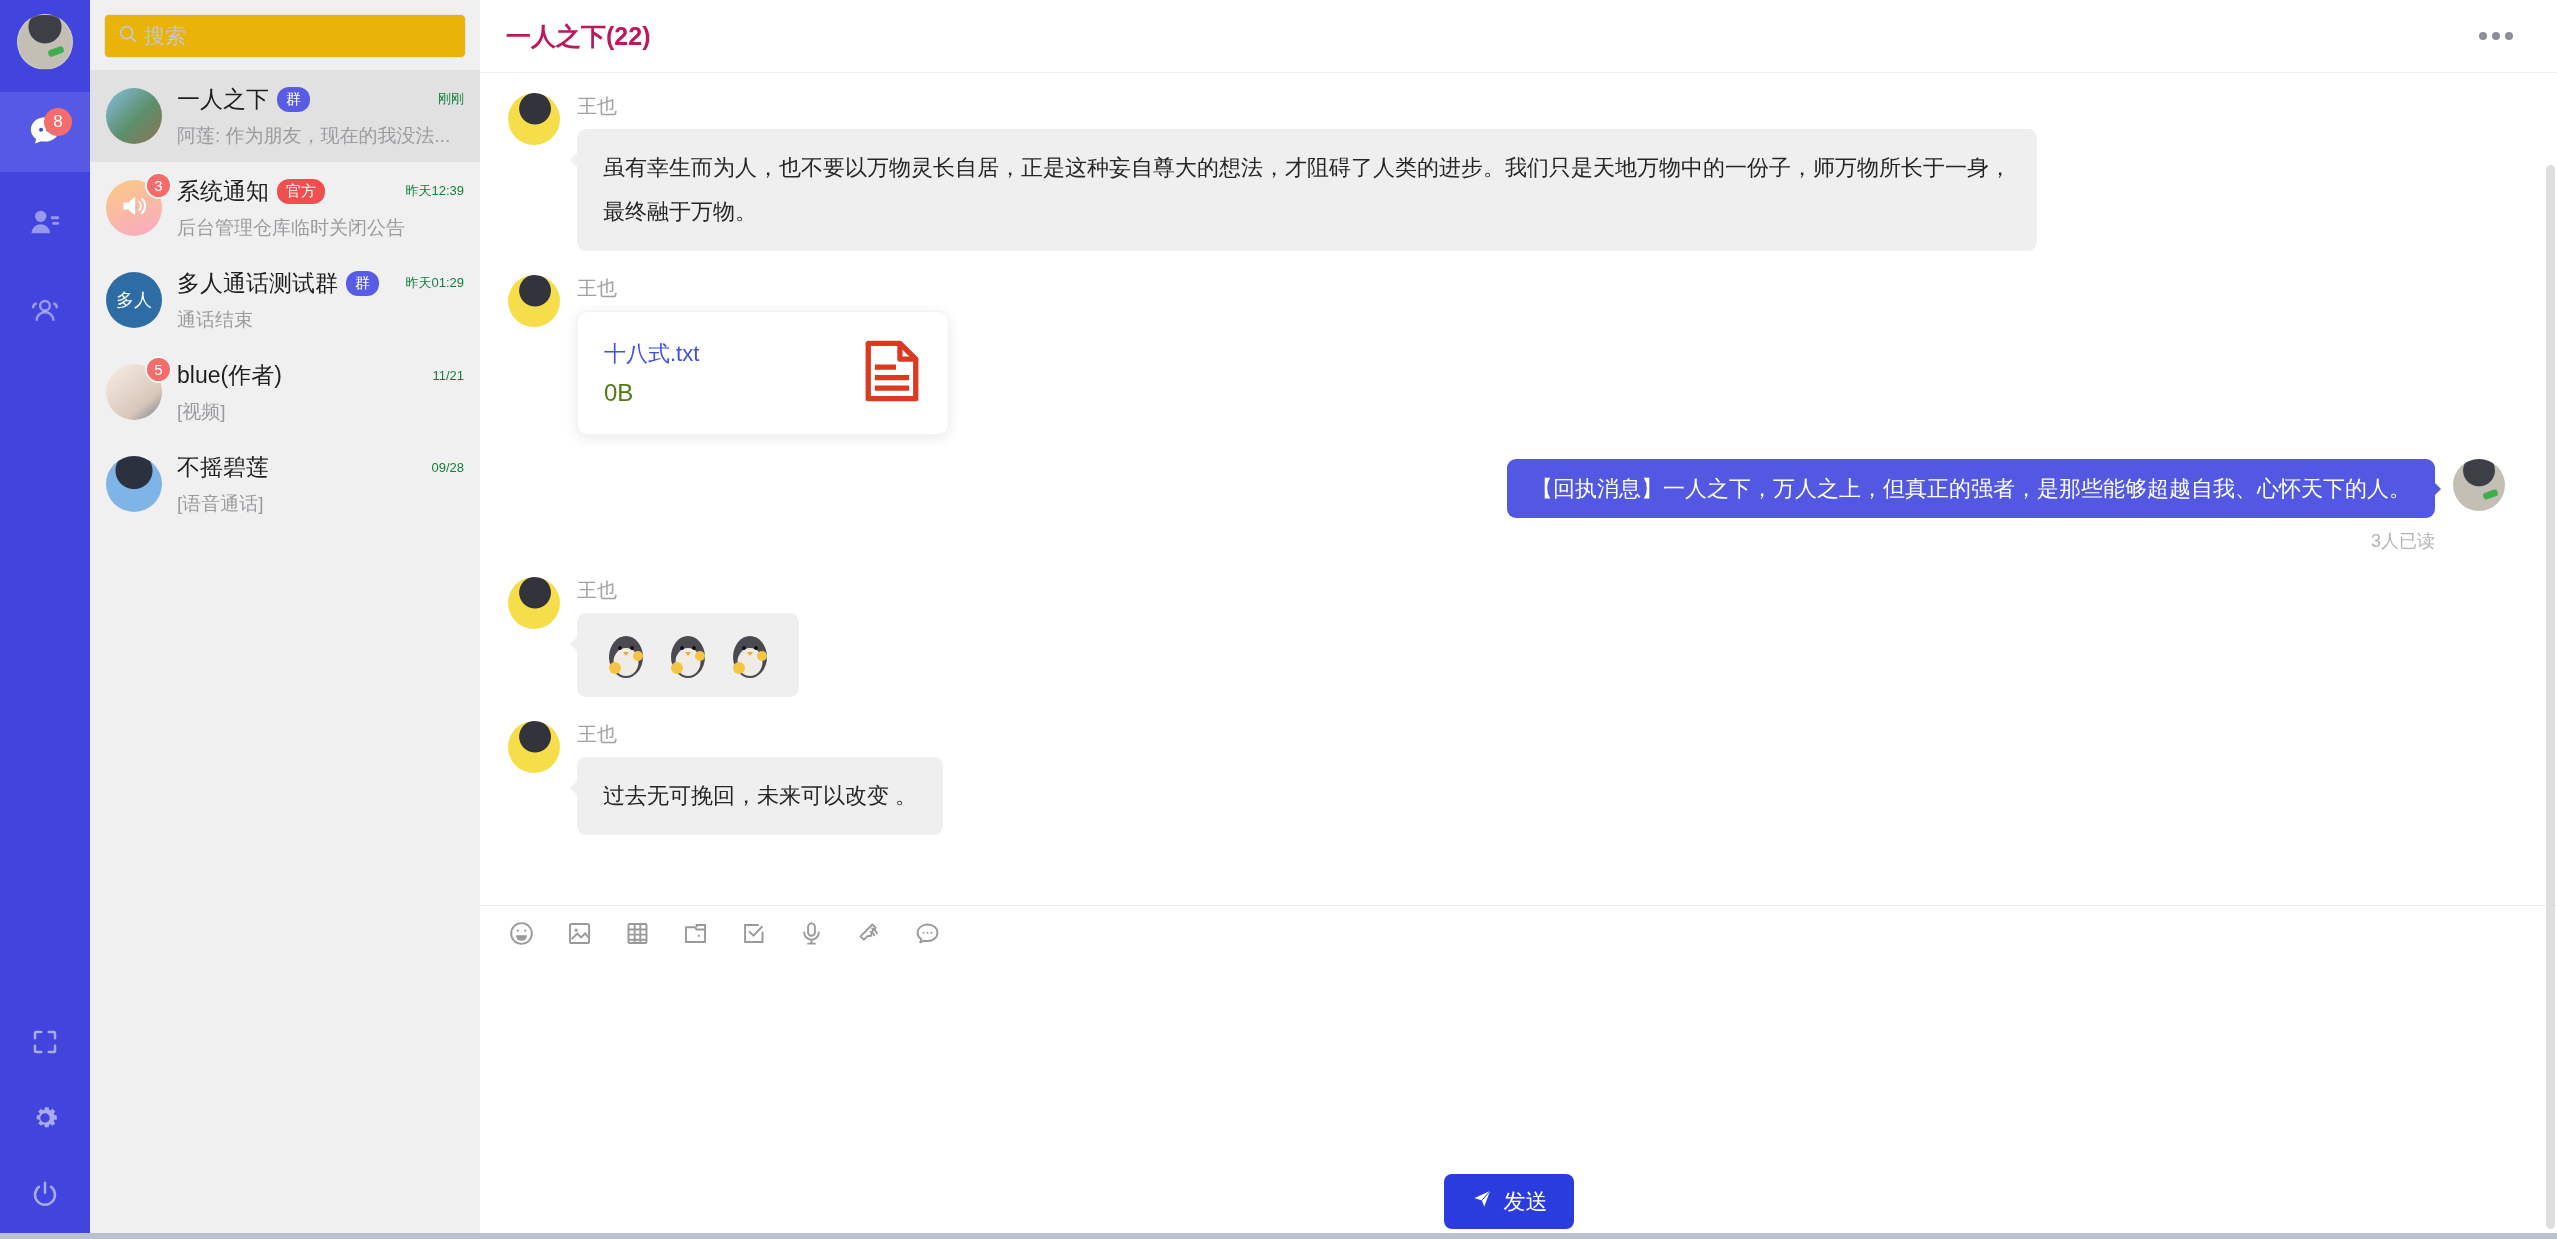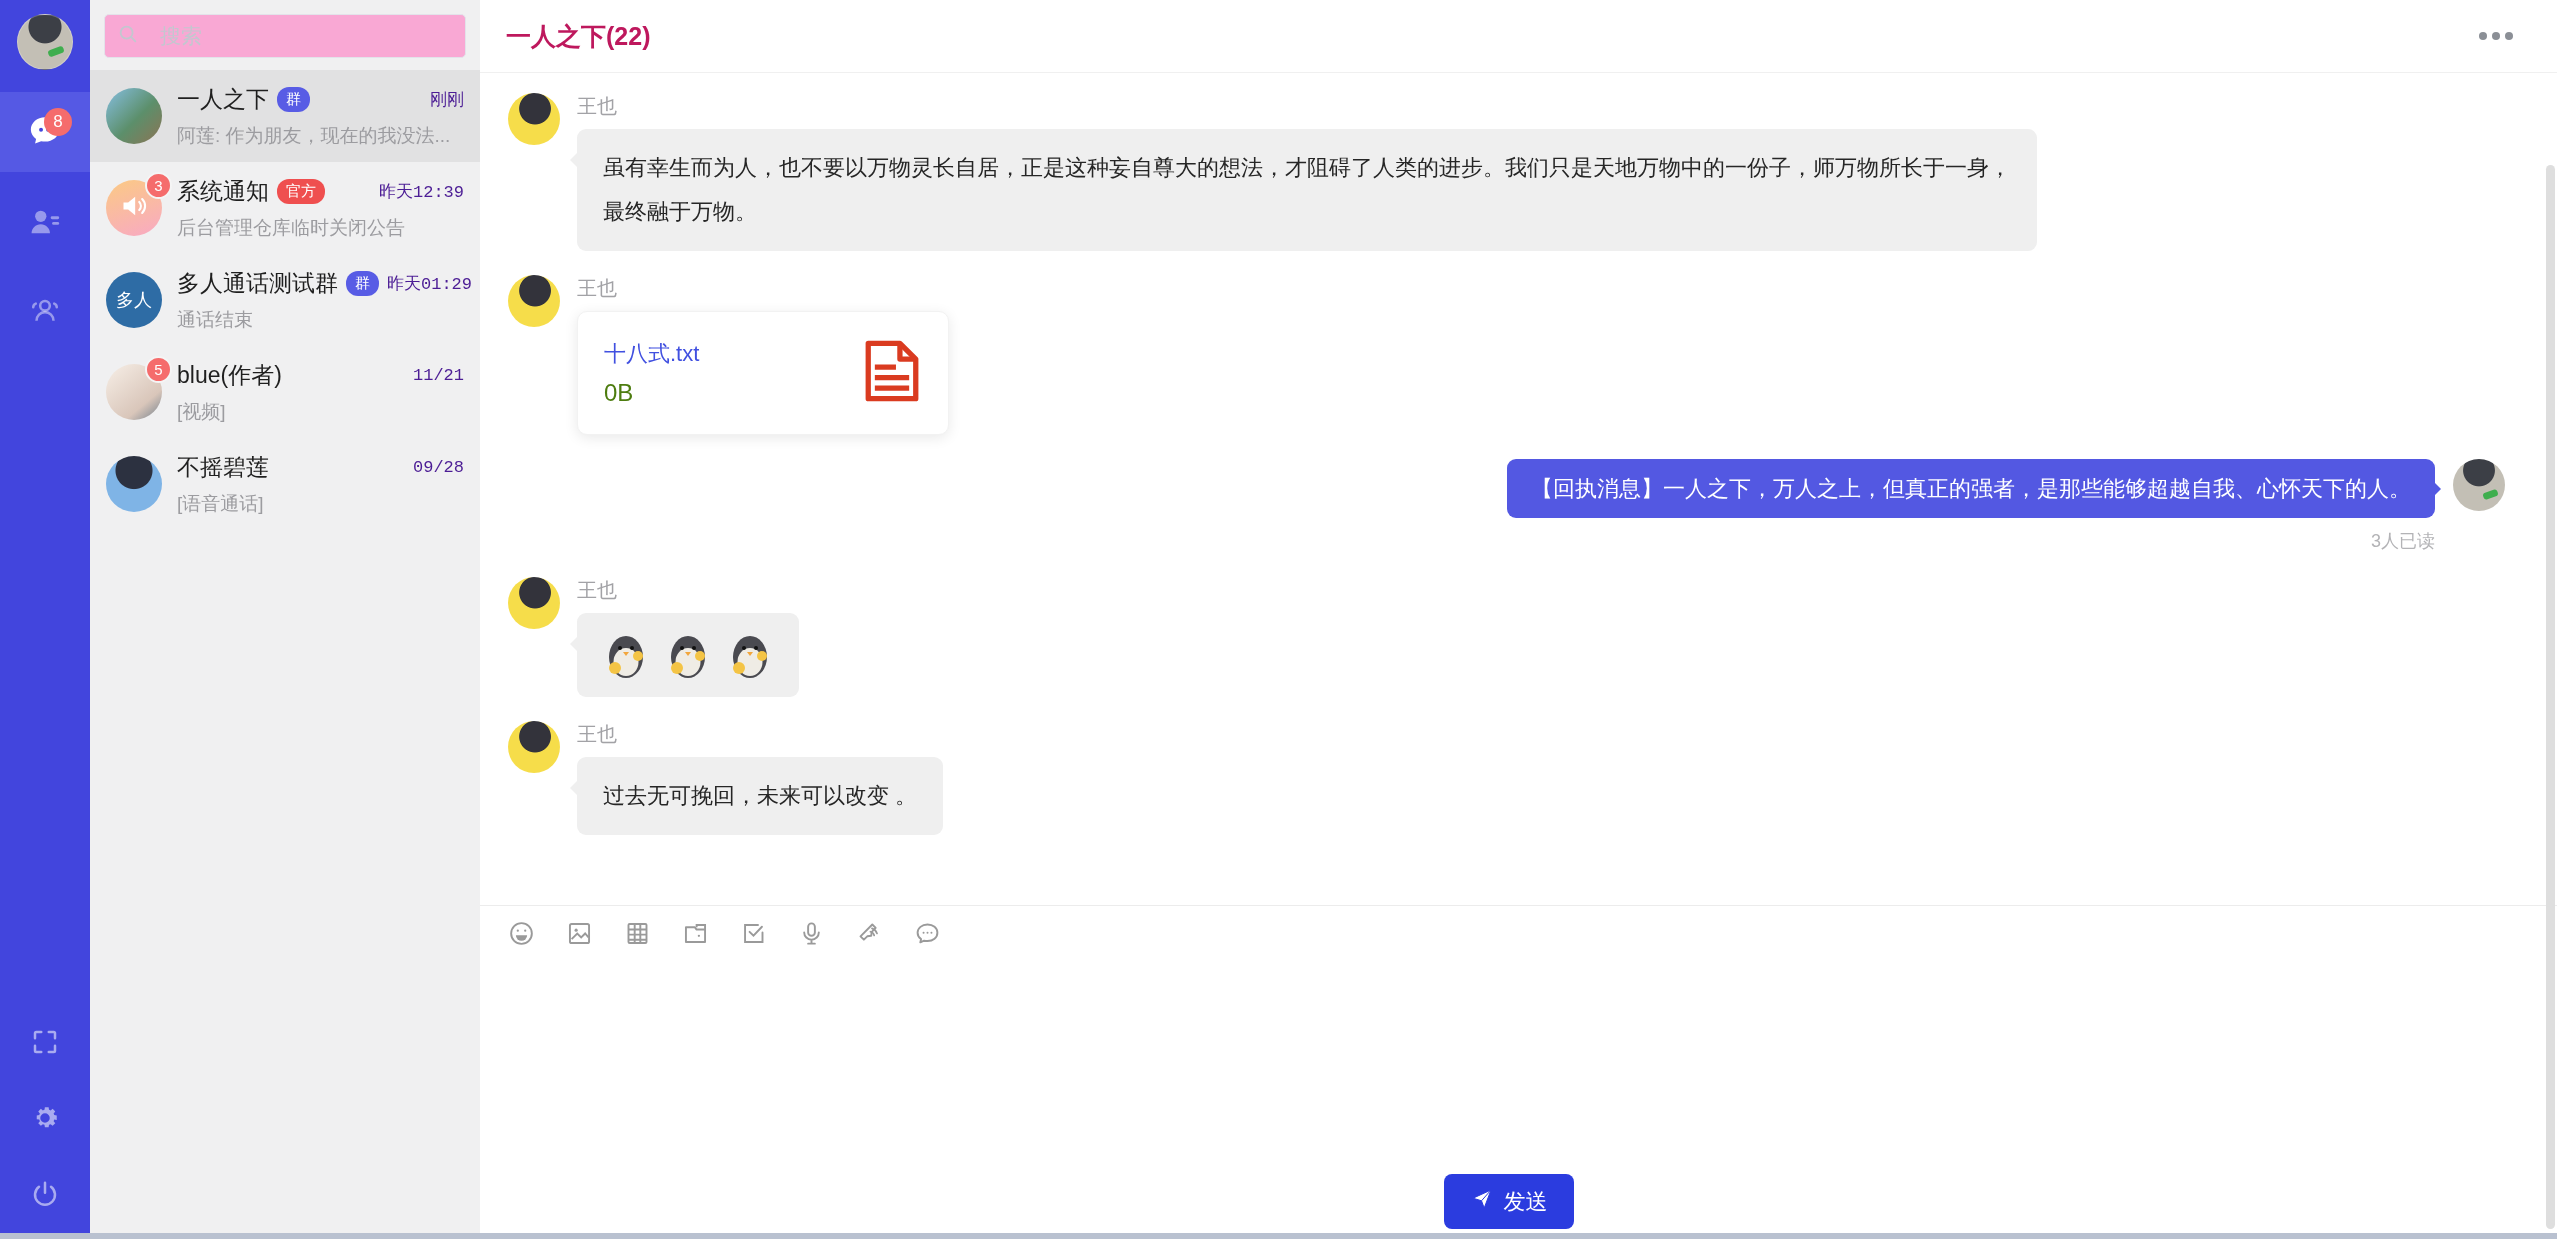--- a/index.html
+++ b/index.html
@@ -33,22 +33,22 @@
     display:flex; align-items:center; justify-content:center;
   }
   .rail-spacer { flex:1; }
   .rail-bottom { display:flex; flex-direction:column; align-items:center; gap:42px; margin-bottom:26px; }
   .rail-bottom svg { width:30px; height:30px; }
 
   
   .convo-panel { width:390px; background:#f0f0f1; flex-shrink:0; display:flex; flex-direction:column; }
   .search-wrap { padding:14px 14px 12px 14px; }
   .search-box {
-    height:44px; background:#f9a8d4; border:1px solid #e3e3ea; border-radius:5px;
-    display:flex; align-items:center; padding:0 12px; gap:21px;
+    height:44px; background:#eab308; border:1px solid #e3e3ea; border-radius:5px;
+    display:flex; align-items:center; padding:0 12px; gap:5px;
   }
   .search-box svg { width:22px; height:22px; flex-shrink:0; }
   .search-box input {
     border:none; outline:none; width:100%; font-size:21px; color:#333;
     font-family:inherit; background:transparent;
   }
   .search-box input::placeholder { color:#c3c7cf; }
   .convo-list { flex:1; overflow:hidden; }
   .convo-item {
     height:92px; display:flex; align-items:center; padding:0 16px; gap:15px; cursor:pointer;
@@ -68,21 +68,21 @@
   .av-blue   { background:linear-gradient(140deg,#f7efe7 0%,#d9c6ba 70%,#6f7d8a 100%); }
   .av-bulian { background:radial-gradient(circle at 50% 26%, #2c3140 0 36%, #7fb4e6 38%); }
   .c-mid { flex:1; min-width:0; }
   .c-top { display:flex; align-items:center; }
   .c-name { font-size:23px; color:#1f1f1f; white-space:nowrap; }
   .c-pill {
     margin-left:8px; font-size:15px; color:#fff; border-radius:12px; padding:3px 9px; flex-shrink:0;
   }
   .pill-group { background:#585ce5; }
   .pill-official { background:#ef4f4f; }
-  .c-time { margin-left:auto; font-size:17px; color:#4c1d95; flex-shrink:0; padding-left:8px;font-family:Liberation Mono, monospace; }
+  .c-time { margin-left:auto; font-size:13px; color:#15803d; flex-shrink:0; padding-left:8px; }
   .c-preview {
     margin-top:8px; font-size:19px; color:#9c9ca0; white-space:nowrap;
     overflow:hidden; text-overflow:ellipsis;
   }
 
   
   .main { flex:1; display:flex; flex-direction:column; background:#fff; position:relative; min-width:0; }
   .chat-header {
     height:73px; border-bottom:1px solid #f0f0f0; display:flex; align-items:center;
     padding:0 36px 0 26px; flex-shrink:0;

